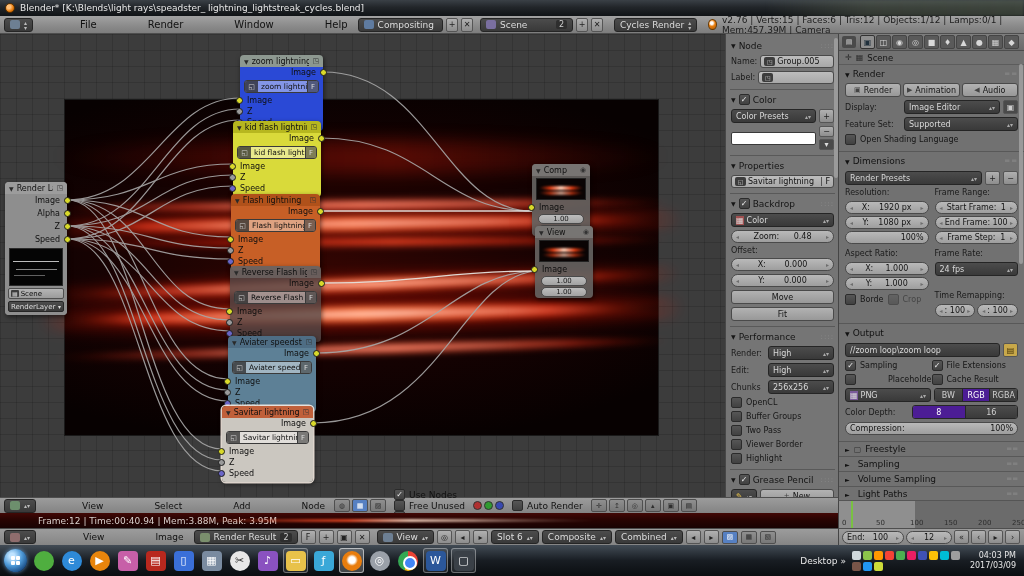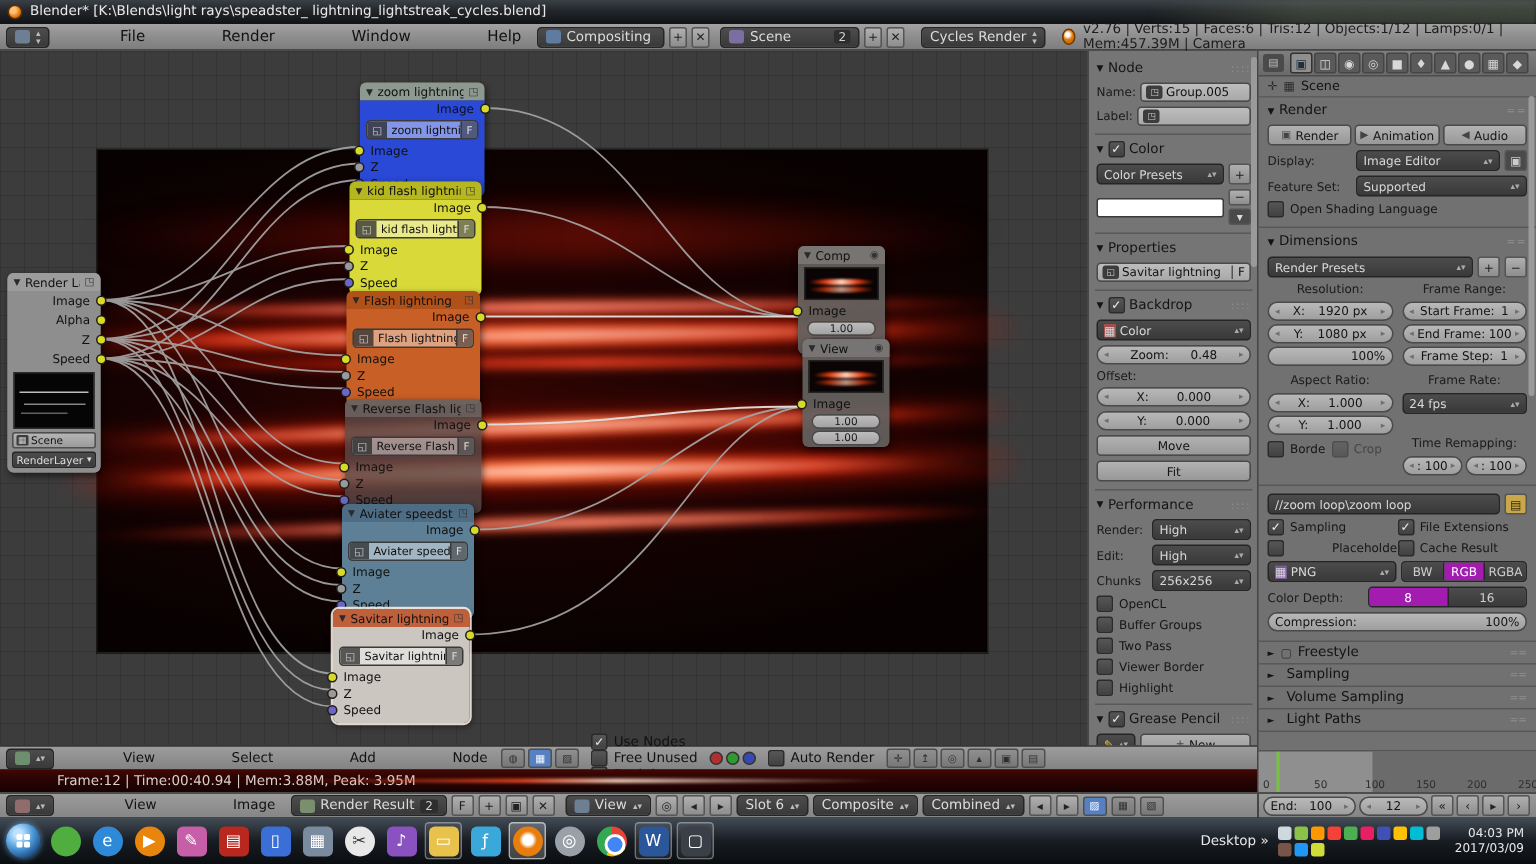--- a/index.html
+++ b/index.html
@@ -136,26 +136,26 @@
     border-bottom:1px solid #5c5c5c; font-size:8.5px;}
   .crumb .cico { color:#2c2c2c; font-size:8px; }
   .psec { border-bottom:1px solid #585858; padding:2px 6px 6px; }
   .psec-h { display:flex; align-items:center; gap:3px; height:14px; color:#121212; font-size:9px; }
   .psec-h .dots { margin-left:auto; color:#8f8f8f; font-size:7px; letter-spacing:1px; }
   .btnrow { display:flex; gap:2px; margin-top:2px; }
   .btnrow .lbtn { flex:1; gap:3px; }
   .lbtn .ic { font-size:7px; color:#444; }
   .cols { display:flex; gap:6px; margin-top:3px; }
   .col { flex:1; display:flex; flex-direction:column; gap:2px; }
-  .collab { font-size:8px; color:#1a1a1a; height:11px;text-align:center; }
+  .collab { font-size:8px; color:#1a1a1a; height:11px; }
   .seg { display:flex; flex:1; border:1px solid #262626; border-radius:3px; overflow:hidden; height:14px;}
   .seg span { flex:1; display:flex; align-items:center; justify-content:center; font-size:8px;
     background:linear-gradient(180deg,#4c4c4c,#3a3a3a); color:#cfcfcf; border-right:1px solid #262626;}
   .seg span:last-child { border-right:none; }
-  .seg span.on { background:#a21caf; color:#fff; }
+  .seg span.on { background:#4c1d95; color:#fff; }
   .cpanel { display:flex; align-items:center; gap:4px; height:15px; padding:0 6px;
     border-bottom:1px solid #585858; color:#131313; }
   .cpanel .tri { font-size:6px; } .cpanel .dots { margin-left:auto; color:#8f8f8f; font-size:7px;}
   .cbox { color:#2f2f2f; font-size:8px; }
 
   
   .ruler { position:absolute; left:838px; top:500px; width:186px; height:28px;
     background:#8f8f8f; border-left:1px solid #454545; border-top:1px solid #555; overflow:hidden;}
   .ruler .dark { position:absolute; left:76px; right:0; top:0; bottom:0; background:rgba(40,40,40,.35); }
   .ruler .tick { position:absolute; bottom:1px; font-size:7px; color:#2e2e2e; }
@@ -893,20 +893,24 @@
               <span class="arr">◂</span>
               <span>: 100</span>
               <span class="arr">▸</span>
             </span>
         </span>
       </div>
     </div>
   </div>
 
   <div class="psec">
+    <div class="psec-h">
+        <span class="tri" style="font-size:6px">▼</span>
+        <span>Output</span>
+      </div>
     <div class="frow">
       <span class="dpill" style="flex:1">
           <span>//zoom loop\zoom loop</span>
         </span>
       <span class="sq" style="background:#c8a84a;color:#3a2a00">▤</span>
     </div>
     <div style="display:flex;flex-wrap:wrap;" id="out-checks">
         <span class="chkrow" style="width: 50%;">
           <span class="chk">✓</span>
           <span>Sampling</span>

